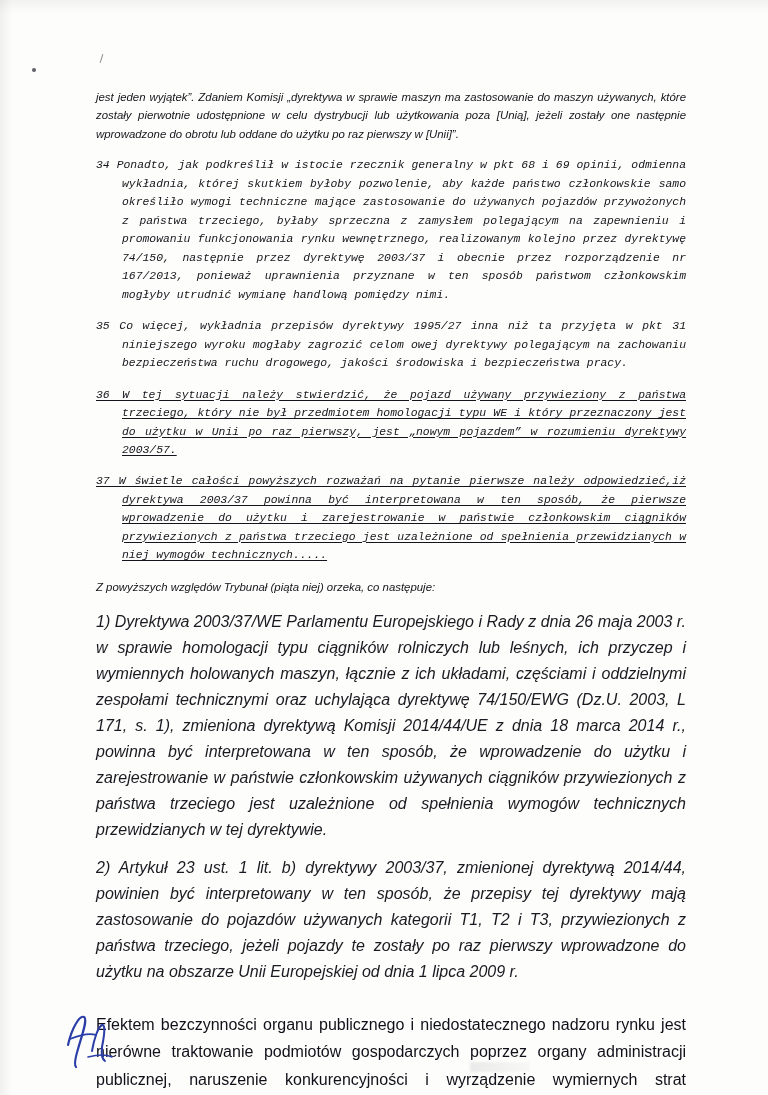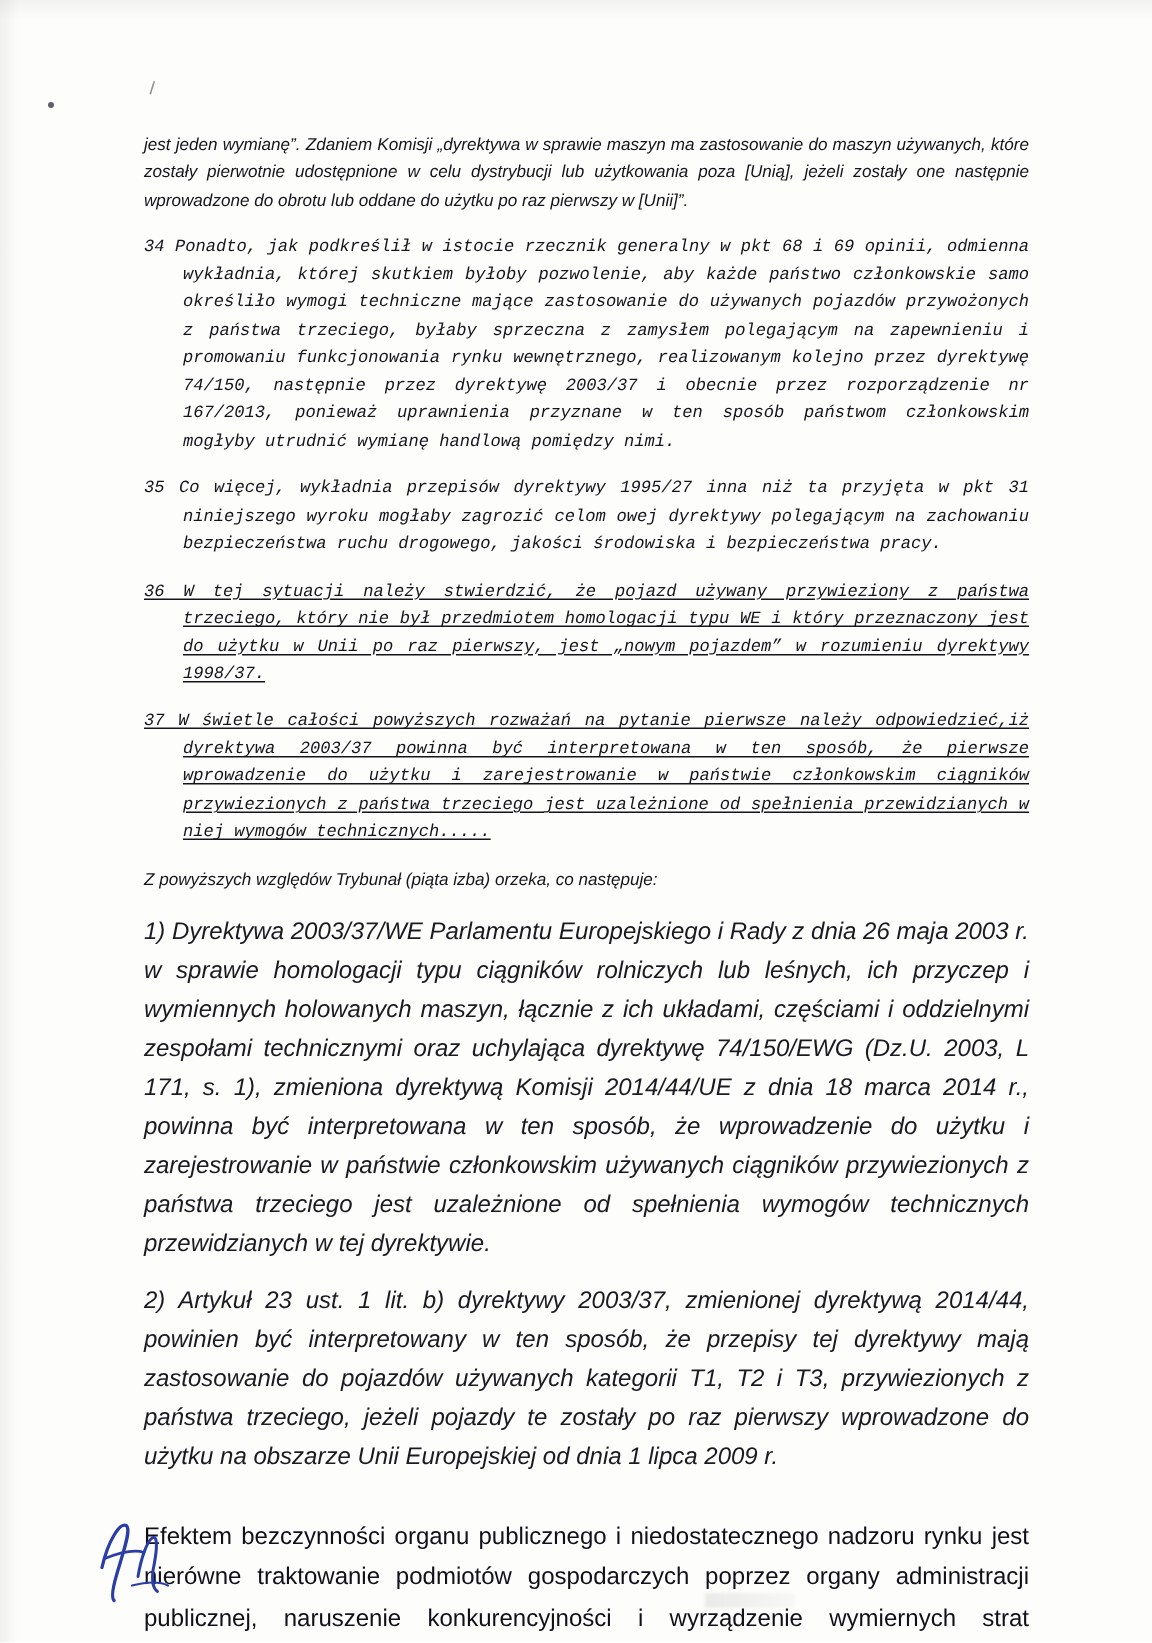--- a/index.html
+++ b/index.html
@@ -121,31 +121,31 @@
 <body>
 
 <div class="page">
   <div class="edge-shadow-top"></div>
   <div class="edge-shadow-left"></div>
   <div class="mark-top-left"></div>
   <div class="mark-tick"></div>
 
   <div class="content">
 
-    <p class="para italic">jest jeden wymianę”. Zdaniem Komisji „dyrektywa w sprawie maszyn ma zastosowanie do maszyn używanych, które zostały pierwotnie udostępnione w celu dystrybucji lub użytkowania poza [Unią], jeżeli zostały one następnie wprowadzone do obrotu lub oddane do użytku po raz pierwszy w [Unii]”.</p>
+    <p class="para italic">jest jeden wyjątek”. Zdaniem Komisji „dyrektywa w sprawie maszyn ma zastosowanie do maszyn używanych, które zostały pierwotnie udostępnione w celu dystrybucji lub użytkowania poza [Unią], jeżeli zostały one następnie wprowadzone do obrotu lub oddane do użytku po raz pierwszy w [Unii]”.</p>
 
     <p class="para italic indent">34 Ponadto, jak podkreślił w istocie rzecznik generalny w pkt 68 i 69 opinii, odmienna wykładnia, której skutkiem byłoby pozwolenie, aby każde państwo członkowskie samo określiło wymogi techniczne mające zastosowanie do używanych pojazdów przywożonych z państwa trzeciego, byłaby sprzeczna z zamysłem polegającym na zapewnieniu i promowaniu funkcjonowania rynku wewnętrznego, realizowanym kolejno przez dyrektywę 74/150, następnie przez dyrektywę 2003/37 i obecnie przez rozporządzenie nr 167/2013, ponieważ uprawnienia przyznane w ten sposób państwom członkowskim mogłyby utrudnić wymianę handlową pomiędzy nimi.</p>
 
     <p class="para italic indent">35 Co więcej, wykładnia przepisów dyrektywy 1995/27 inna niż ta przyjęta w pkt 31 niniejszego wyroku mogłaby zagrozić celom owej dyrektywy polegającym na zachowaniu bezpieczeństwa ruchu drogowego, jakości środowiska i bezpieczeństwa pracy.</p>
 
-    <p class="para italic indent underline">36 W tej sytuacji należy stwierdzić, że pojazd używany przywieziony z państwa trzeciego, który nie był przedmiotem homologacji typu WE i który przeznaczony jest do użytku w Unii po raz pierwszy, jest „nowym pojazdem” w rozumieniu dyrektywy 1998/37.</p>
+    <p class="para italic indent underline">36 W tej sytuacji należy stwierdzić, że pojazd używany przywieziony z państwa trzeciego, który nie był przedmiotem homologacji typu WE i który przeznaczony jest do użytku w Unii po raz pierwszy, jest „nowym pojazdem” w rozumieniu dyrektywy 2003/57.</p>
 
     <p class="para italic indent underline gap-top">37 W świetle całości powyższych rozważań na pytanie pierwsze należy odpowiedzieć,iż dyrektywa 2003/37 powinna być interpretowana w ten sposób, że pierwsze wprowadzenie do użytku i zarejestrowanie w państwie członkowskim ciągników przywiezionych z państwa trzeciego jest uzależnione od spełnienia przewidzianych w niej wymogów technicznych.....</p>
 
-    <p class="para italic gap-top">Z powyższych względów Trybunał (piąta izba) orzeka, co następuje:</p>
+    <p class="para italic gap-top">Z powyższych względów Trybunał (piąta niej) orzeka, co następuje:</p>
 
     <p class="ruling gap-top">1) Dyrektywa 2003/37/WE Parlamentu Europejskiego i Rady z dnia 26 maja 2003 r. w sprawie homologacji typu ciągników rolniczych lub leśnych, ich przyczep i wymiennych holowanych maszyn, łącznie z ich układami, częściami i oddzielnymi zespołami technicznymi oraz uchylająca dyrektywę 74/150/EWG (Dz.U. 2003, L 171, s. 1), zmieniona dyrektywą Komisji 2014/44/UE z dnia 18 marca 2014 r., powinna być interpretowana w ten sposób, że wprowadzenie do użytku i zarejestrowanie w państwie członkowskim używanych ciągników przywiezionych z państwa trzeciego jest uzależnione od spełnienia wymogów technicznych przewidzianych w tej dyrektywie.</p>
 
     <p class="ruling">2) Artykuł 23 ust. 1 lit. b) dyrektywy 2003/37, zmienionej dyrektywą 2014/44, powinien być interpretowany w ten sposób, że przepisy tej dyrektywy mają zastosowanie do pojazdów używanych kategorii T1, T2 i T3, przywiezionych z państwa trzeciego, jeżeli pojazdy te zostały po raz pierwszy wprowadzone do użytku na obszarze Unii Europejskiej od dnia 1 lipca 2009 r.</p>
 
     <p class="final-block">Efektem bezczynności organu publicznego i niedostatecznego nadzoru rynku jest nierówne traktowanie podmiotów gospodarczych poprzez organy administracji publicznej, naruszenie konkurencyjności i wyrządzenie wymiernych strat podmiotom gospodarczym działającym z poszanowaniem prawa, narażenie podmiotów gospodarczych prowadzących handel ciągnikami rolniczymi bez należytej wiedzy z zakresu wymagań prawnych  na sankcję jakimi zagrożone jest wprowadzanie do obrotu pojazdów nie spełniających warunków technicznych, obarczenie Starostw Powiatowych odpowiedzialnością za dopuszczenie do ruchu pojazdów nie spełniających warunków technicznych w sytuacji, w której Starostwa nie mają realnych instrumentów weryfikacji spełniania tych warunków, narażenie nabywców takich ciągników na konsekwencje wynikające z</p>
   </div>
 
   <div class="signature">
     <svg width="120" height="70" viewBox="0 0 120 70" fill="none">

